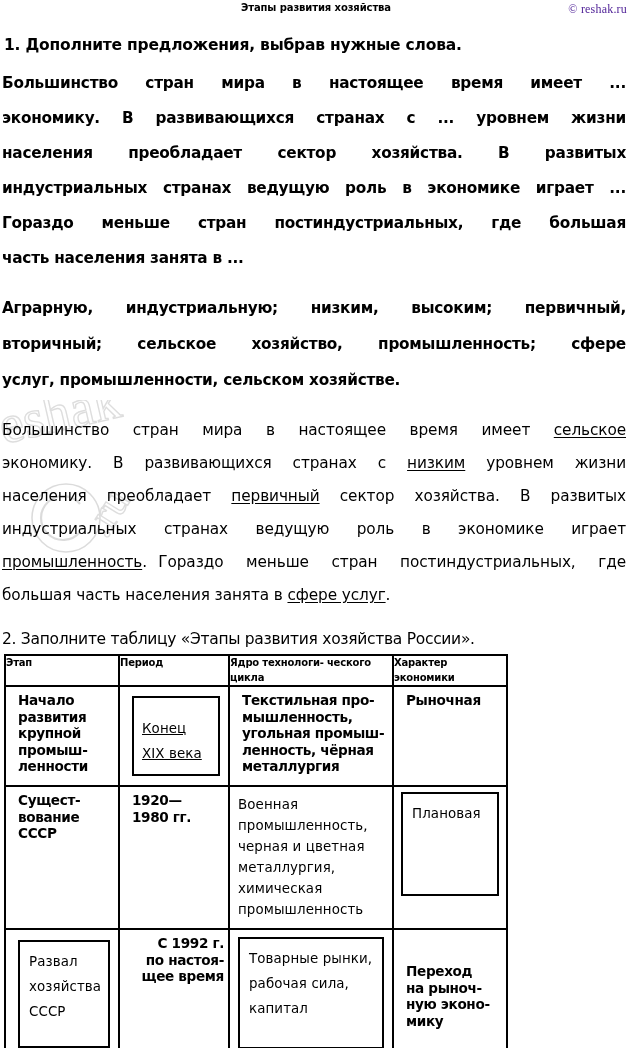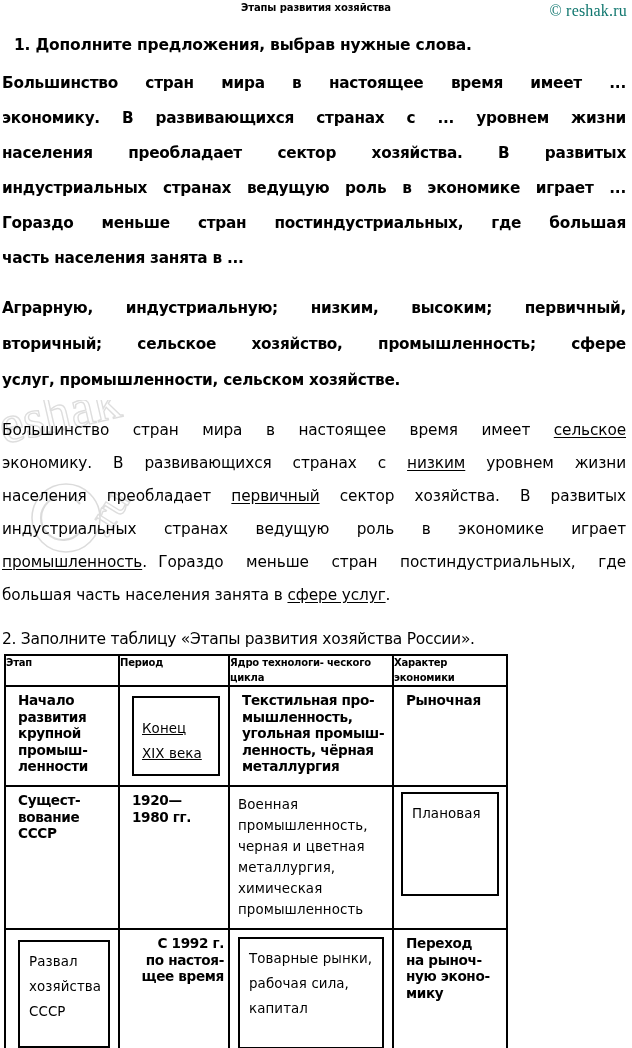--- a/index.html
+++ b/index.html
@@ -29,30 +29,30 @@
     text-align: center;
     font-size: 10px;
     font-weight: bold;
     letter-spacing: -0.1px;
   }
   .watermark-credit {
     position: absolute;
     right: 5px;
     top: 2px;
     font-family: "Liberation Serif", serif;
-    font-size: 16px;
-    color: #0f766e;
+    font-size: 12px;
+    color: #4c1d95;
     letter-spacing: 0.2px;
   }
 
   
   .task-heading {
     font-size: 15.5px;
     font-weight: bold;
-    margin: 10px 4px 12px 14px;
+    margin: 10px 4px 12px 4px;
     letter-spacing: -0.2px;
   }
 
   .q-block {
     margin: 0 6px 0 2px;
   }
   .q-line {
     font-size: 15.3px;
     font-weight: bold;
     line-height: 35px;
@@ -314,21 +314,21 @@
             <div class="printed" style="white-space: pre-line; text-align: right;">С 1992 г.
 по настоя-
 щее время</div>
           </td>
         <td>
             <div class="answer-box b-core3" style="white-space: pre-line;">Товарные рынки,
 рабочая сила,
 капитал</div>
           </td>
         <td>
-            <div class="printed" style="white-space: pre-line;">Переход
+            <div class="printed" style="white-space: pre-line; margin-top: 28px;">Переход
 на рыноч-
 ную эконо-
 мику</div>
           </td>
       </tr>
     </tbody>
   </table>
 </div>
 
 </body></html>

